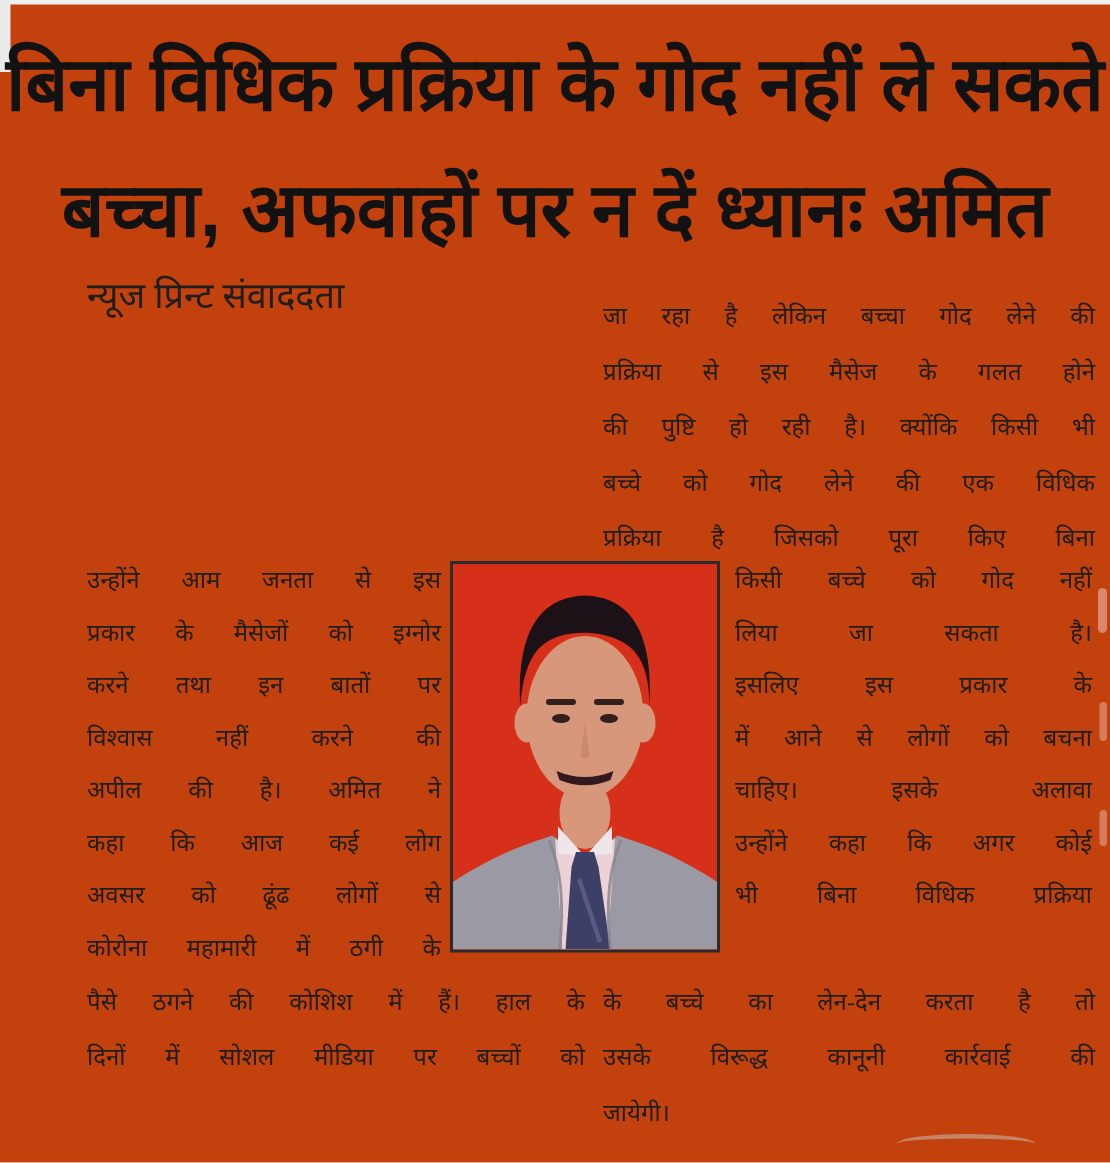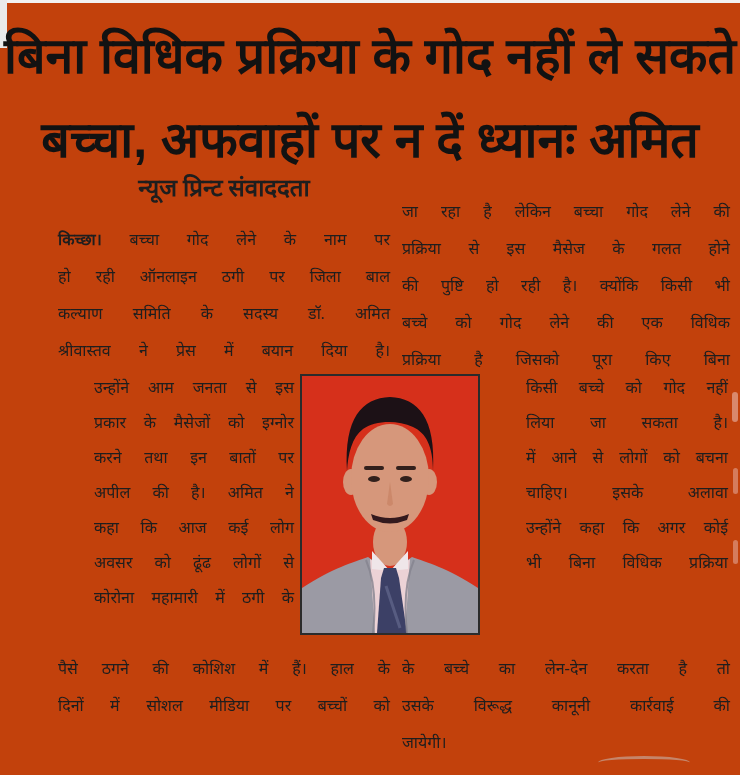--- a/index.html
+++ b/index.html
@@ -7,28 +7,28 @@
     position:relative;width:740px;height:775px;overflow:hidden;
     background:#c2410c;color:#1e1e1e;
     font-family:"Liberation Serif", serif;
     padding-left:34px;
   }
   
   .headline{position:absolute;left:0;top:14px;width:740px;text-align:center;
     font-family:"Liberation Sans", sans-serif;font-weight:700;color:#121212;}
   .hl-line{height:84px;line-height:84px;font-size:50px;white-space:nowrap;}
   
-  .byline{position:absolute;left:58px;top:170px;width:332px;height:36px;line-height:36px;
-    text-align:center;font-weight:700;font-size:24px;white-space:nowrap;}
+  .byline{position:absolute;left:58px;top:180px;width:332px;height:36px;line-height:36px;
+    text-align:left;font-weight:400;font-size:24px;white-space:nowrap;}
   
   .block{position:absolute;}
   .bline{white-space:nowrap;text-align:justify;text-align-last:justify;
     font-size:16px;transform-origin:left center;}
   .lh37 .bline{height:37px;line-height:37px;}
-  .lh35 .bline{height:35px;line-height:35px;margin-left:36px;}
+  .lh35 .bline{height:35px;line-height:35px;}
   .nj{text-align:right;text-align-last:left;}
   .center{transform-origin:center center;}
   #l-intro {left:58px; top:221px;width:332px;}
   #l-beside{left:58px; top:370px;width:236px;}
   #l-bottom{left:58px; top:650px;width:332px;}
   #r-top   {left:402px;top:193px;width:328px;}
   #r-beside{left:490px;top:370px;width:238px;}
   #r-bottom{left:402px;top:650px;width:328px;}
   .dateline{font-weight:700;}
   
@@ -56,31 +56,26 @@
   <div class="art" id="art-pink3"></div>
   <div class="art" id="art-smudge"></div>
 
   <div class="headline">
     <div class="hl-line fitline center">बिना विधिक प्रक्रिया के गोद नहीं ले सकते</div>
     <div class="hl-line fitline center">बच्चा, अफवाहों पर न दें ध्यानः अमित</div>
   </div>
 
   <div class="byline fitline center">न्यूज प्रिन्ट संवाददता</div>
 
-  <div class="block lh37" id="l-intro">
-    <div class="bline fitline"><span class="dateline">किच्छा।</span> <span>बच्चा गोद लेने के नाम पर</span></div>
-    <div class="bline fitline">हो रही ऑनलाइन ठगी पर जिला बाल</div>
-    <div class="bline fitline">कल्याण समिति के सदस्य डॉ. अमित</div>
-    <div class="bline fitline">श्रीवास्तव ने प्रेस में बयान दिया है।</div>
-  </div>
 
   <div class="block lh35" id="l-beside">
     <div class="bline fitline">उन्होंने आम जनता से इस</div>
     <div class="bline fitline">प्रकार के मैसेजों को इग्नोर</div>
     <div class="bline fitline">करने तथा इन बातों पर</div>
+    <div class="bline fitline">विश्वास नहीं करने की</div>
     <div class="bline fitline">अपील की है। अमित ने</div>
     <div class="bline fitline">कहा कि आज कई लोग</div>
     <div class="bline fitline">अवसर को ढूंढ लोगों से</div>
     <div class="bline fitline">कोरोना महामारी में ठगी के</div>
   </div>
 
   <div class="block lh37" id="l-bottom">
     <div class="bline fitline">पैसे ठगने की कोशिश में हैं। हाल के</div>
     <div class="bline fitline">दिनों में सोशल मीडिया पर बच्चों को</div>
   </div>
@@ -89,20 +84,21 @@
     <div class="bline fitline">जा रहा है लेकिन बच्चा गोद लेने की</div>
     <div class="bline fitline">प्रक्रिया से इस मैसेज के गलत होने</div>
     <div class="bline fitline">की पुष्टि हो रही है। क्योंकि किसी भी</div>
     <div class="bline fitline">बच्चे को गोद लेने की एक विधिक</div>
     <div class="bline fitline">प्रक्रिया है जिसको पूरा किए बिना</div>
   </div>
 
   <div class="block lh35" id="r-beside">
     <div class="bline fitline">किसी बच्चे को गोद नहीं</div>
     <div class="bline fitline">लिया जा सकता है।</div>
+    <div class="bline fitline">इसलिए इस प्रकार के</div>
     <div class="bline fitline">में आने से लोगों को बचना</div>
     <div class="bline fitline">चाहिए। इसके अलावा</div>
     <div class="bline fitline">उन्होंने कहा कि अगर कोई</div>
     <div class="bline fitline">भी बिना विधिक प्रक्रिया</div>
   </div>
 
   <div class="block lh37" id="r-bottom">
     <div class="bline fitline">के बच्चे का लेन-देन करता है तो</div>
     <div class="bline fitline">उसके विरूद्ध कानूनी कार्रवाई की</div>
     <div class="bline fitline nj">जायेगी।</div>

